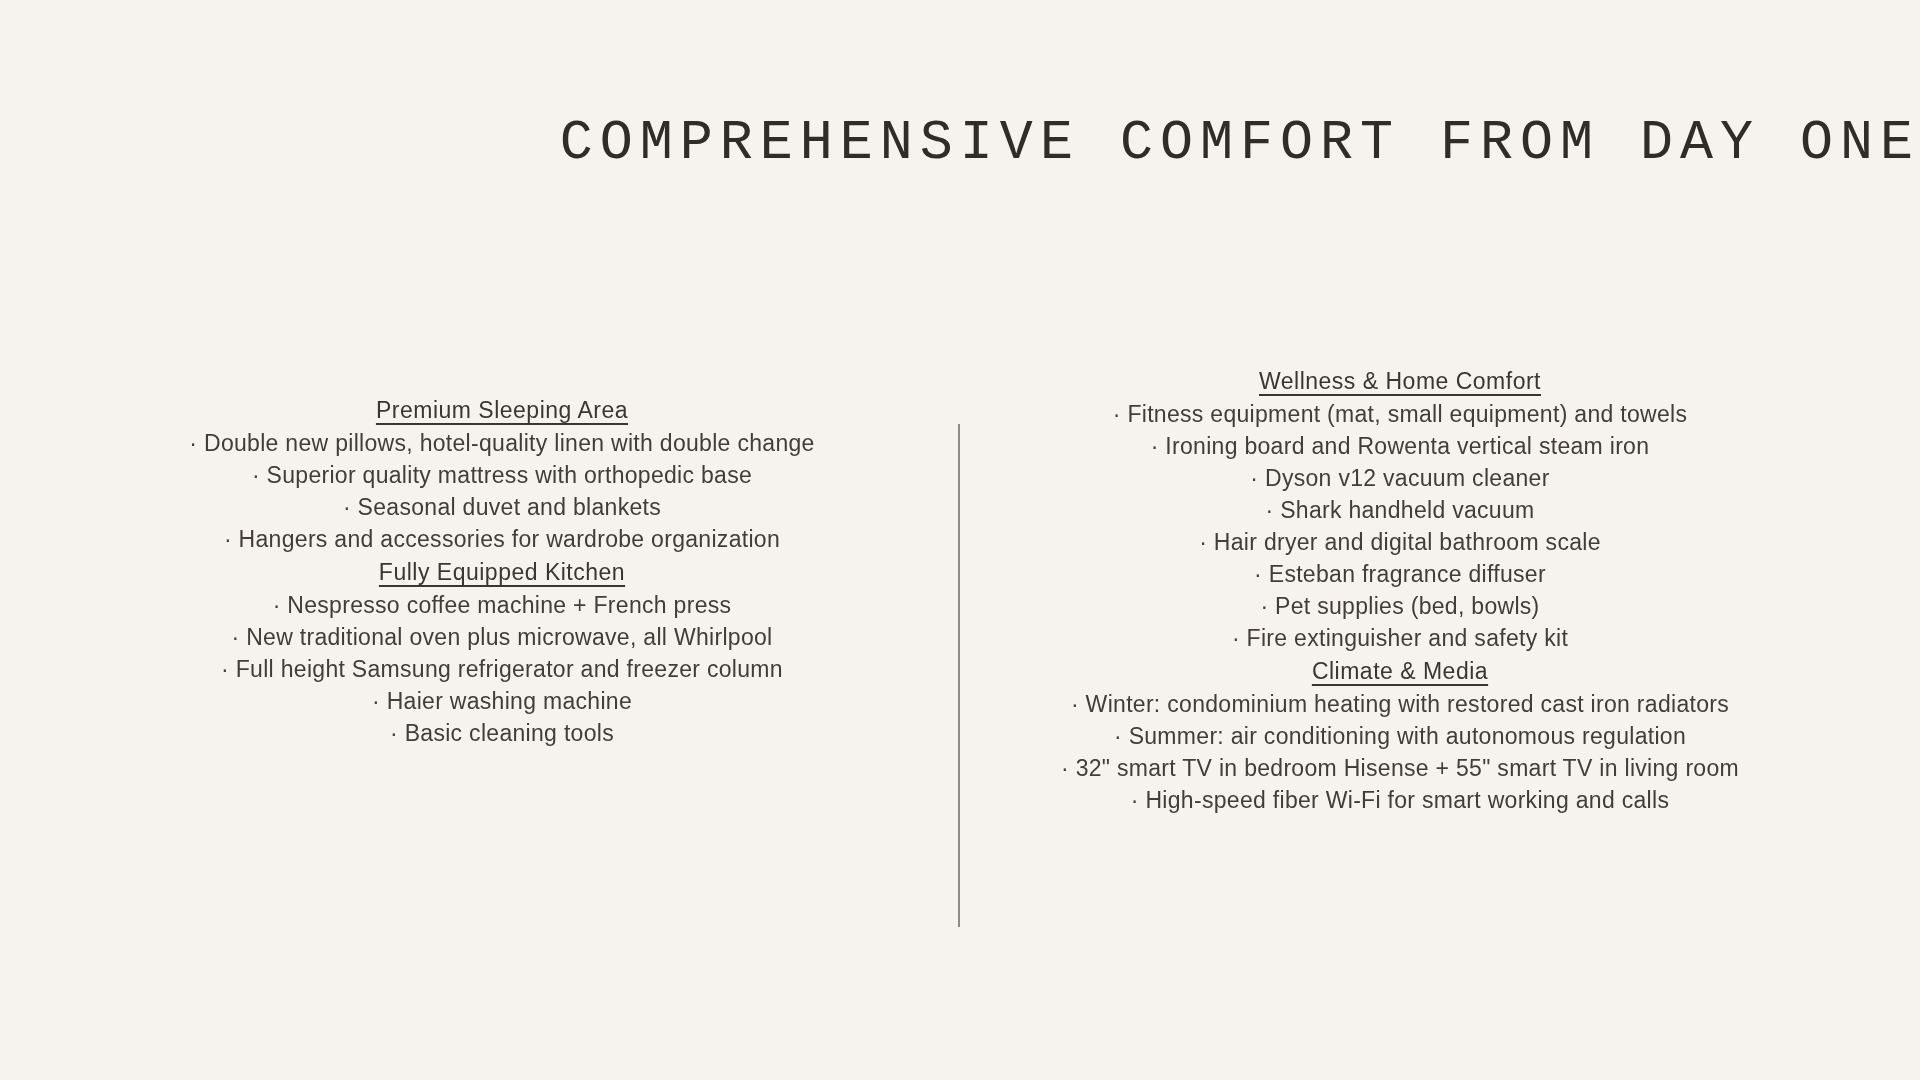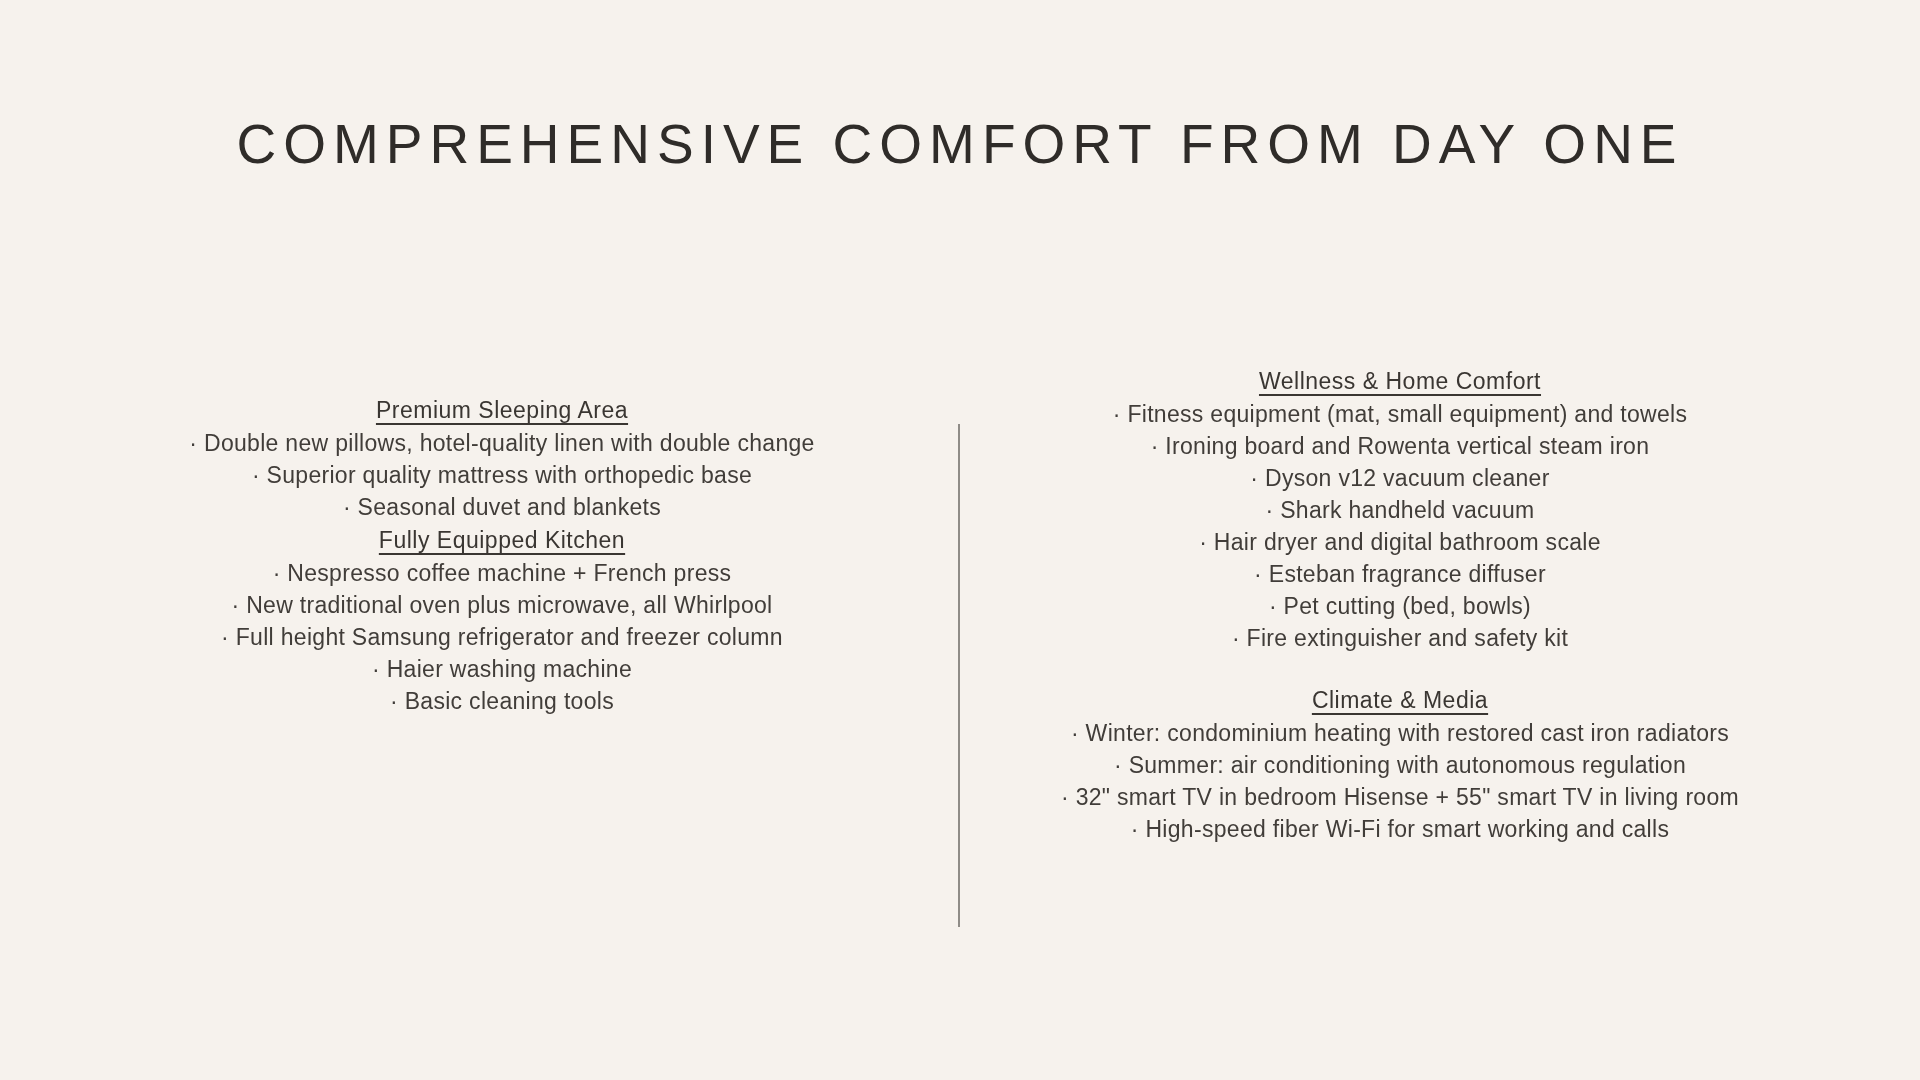--- a/index.html
+++ b/index.html
@@ -15,22 +15,22 @@
     overflow: hidden;
     font-family: "Liberation Sans", sans-serif;
     color: #3e3a36;
   }
   .title {
     position: absolute;
     top: 112px;
     left: 0;
     width: 100%;
     margin: 0;
-    text-align: center;
-    font-family: Liberation Sans, sans-serif;
+    text-align: right;
+    font-family: Liberation Mono, monospace;
     font-weight: 400;
     font-size: 55px;
     letter-spacing: 7px;
     color: #2f2c29;
     white-space: nowrap;
   }
   .subtitle {
     position: absolute;
     top: 188px;
     left: 50%;
@@ -64,21 +64,21 @@
     font-size: 23px;
     font-weight: 400;
     line-height: 34px;
     letter-spacing: 0.5px;
     color: #3a3632;
     text-decoration: underline;
     text-underline-offset: 5px;
     text-decoration-thickness: 1.5px;
   }
   .sec-gap-left  { }
-  .sec-gap-right { margin-top: 29px; }
+  .sec-gap-right { }
   .item {
     font-size: 23px;
     font-weight: 400;
     line-height: 32px;
     letter-spacing: 0.3px;
     color: #413d39;
   }
 </style>
 </head>
 <body>
@@ -87,20 +87,21 @@
 
   <h1 class="title">COMPREHENSIVE COMFORT FROM DAY ONE</h1>
 
   <div class="col col-left">
     <section>
       <h2 class="sec-title">Premium Sleeping Area</h2>
       <div>
         <div class="item">· Double new pillows, hotel-quality linen with double change</div>
         <div class="item">· Superior quality mattress with orthopedic base</div>
         <div class="item">· Seasonal duvet and blankets</div>
+        <div class="item">· Hangers and accessories for wardrobe organization</div>
       </div>
     </section>
 
     <section class="sec-gap-left">
       <h2 class="sec-title">Fully Equipped Kitchen</h2>
       <div>
         <div class="item">· Nespresso coffee machine + French press</div>
         <div class="item">· New traditional oven plus microwave, all Whirlpool</div>
         <div class="item">· Full height Samsung refrigerator and freezer column</div>
         <div class="item">· Haier washing machine</div>
@@ -114,21 +115,21 @@
   <div class="col col-right">
     <section>
       <h2 class="sec-title">Wellness &amp; Home Comfort</h2>
       <div>
         <div class="item">· Fitness equipment (mat, small equipment) and towels</div>
         <div class="item">· Ironing board and Rowenta vertical steam iron</div>
         <div class="item">· Dyson v12 vacuum cleaner</div>
         <div class="item">· Shark handheld vacuum</div>
         <div class="item">· Hair dryer and digital bathroom scale</div>
         <div class="item">· Esteban fragrance diffuser</div>
-        <div class="item">· Pet cutting (bed, bowls)</div>
+        <div class="item">· Pet supplies (bed, bowls)</div>
         <div class="item">· Fire extinguisher and safety kit</div>
       </div>
     </section>
 
     <section class="sec-gap-right">
       <h2 class="sec-title">Climate &amp; Media</h2>
       <div>
         <div class="item">· Winter: condominium heating with restored cast iron radiators</div>
         <div class="item">· Summer: air conditioning with autonomous regulation</div>
         <div class="item">· 32" smart TV in bedroom Hisense + 55" smart TV in living room</div>

